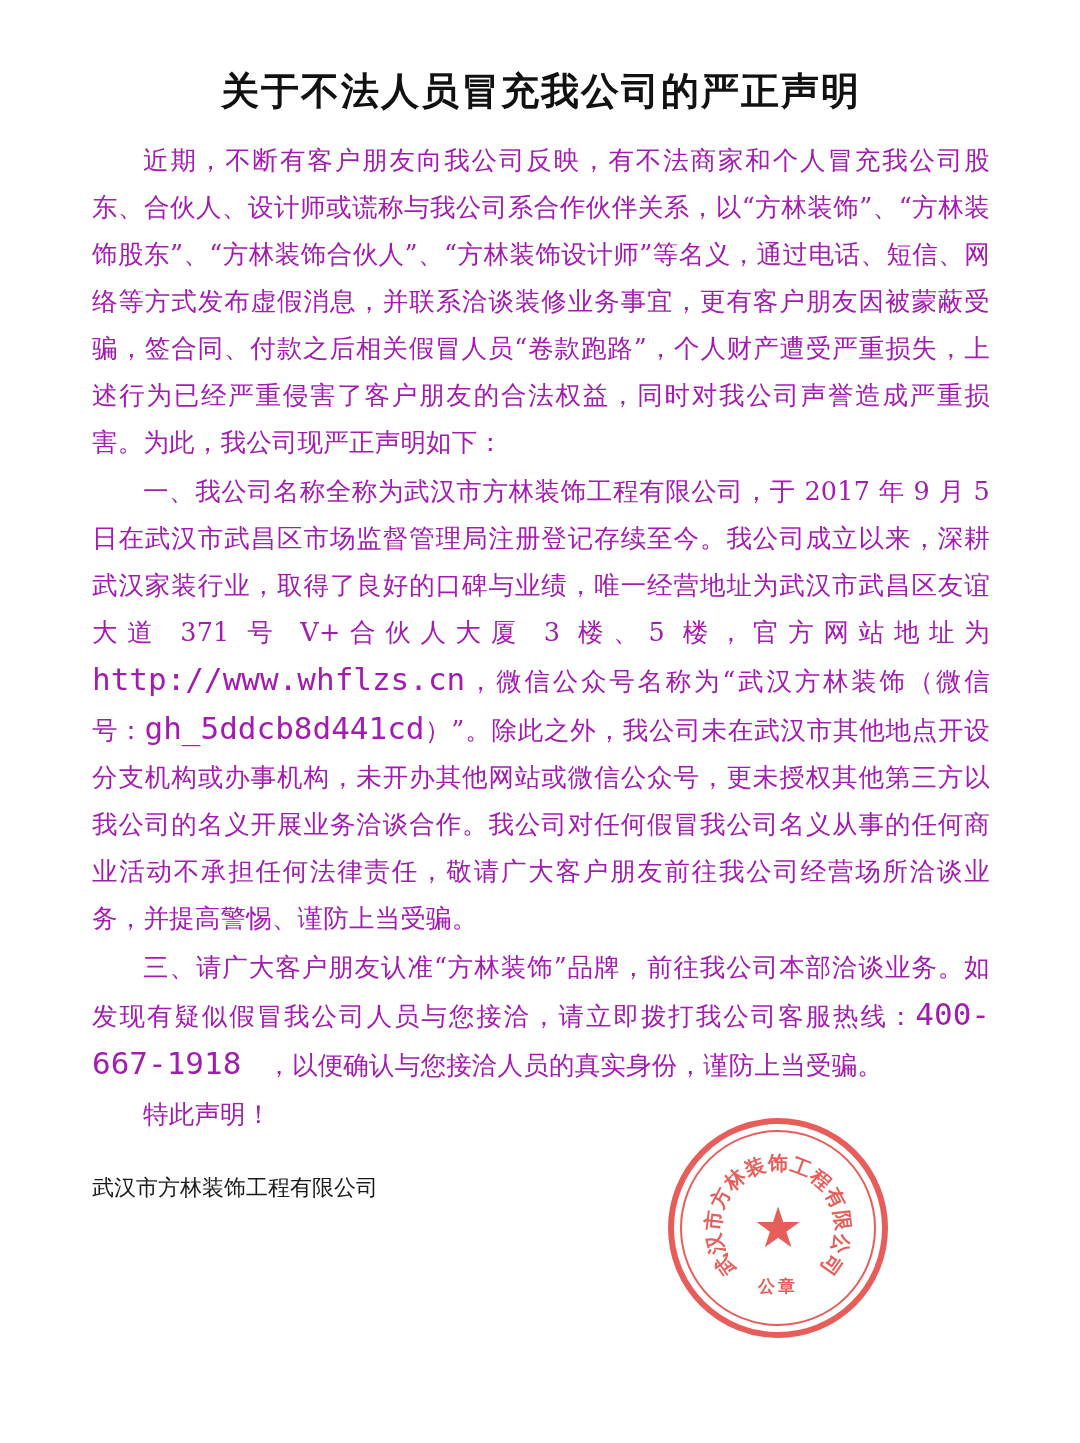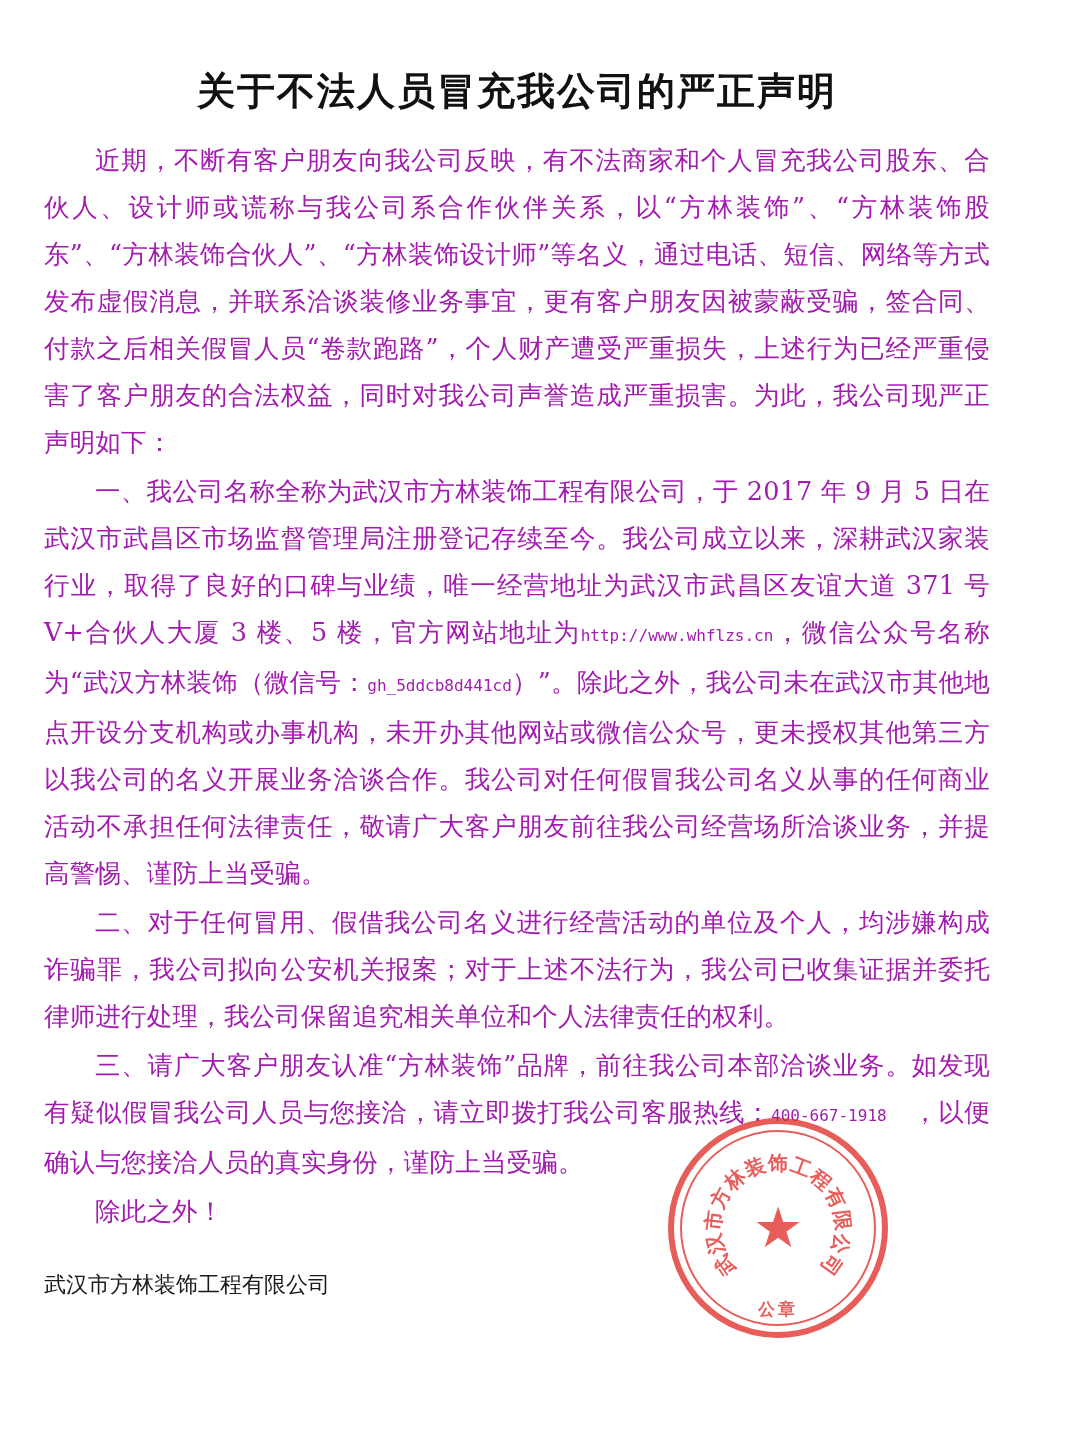--- a/index.html
+++ b/index.html
@@ -13,21 +13,21 @@
     position: relative;
     font-family: "DejaVu Serif", "Liberation Serif", serif;
     color: #1a1a1a;
     overflow: hidden;
   }
   .page {
     position: relative;
     width: 1080px;
     height: 1443px;
     box-sizing: border-box;
-    padding: 48px 90px 40px 44px;
+    padding: 48px 90px 40px 92px;
   }
   .doc-title {
     text-align: center;
     font-size: 38px;
     font-weight: bold;
     letter-spacing: 2px;
     line-height: 1.3;
     margin: 18px 0 22px 0;
     font-family: "DejaVu Serif", "Liberation Serif", serif;
     color: #111;
@@ -39,21 +39,21 @@
     text-justify: inter-ideograph;
     letter-spacing: 0.2px;
     color: #a21caf;
   }
   .para {
     margin: 0 0 2px 0;
     text-indent: 2em;
   }
   .mono {
     font-family: "DejaVu Sans Mono", "Liberation Mono", monospace;
-    font-size: 16px;
+    font-size: 31px;
     letter-spacing: 0px;
   }
   .signature-block {
     margin-top: 10px;
     text-align: left;
     font-size: 22px;
     line-height: 48px;
     padding-right: 28px;
     position: relative;
     z-index: 1;
@@ -111,21 +111,21 @@
     font-size: 20px;
     font-weight: bold;
     color: #e0302c;
     font-family: "DejaVu Serif", "Liberation Serif", serif;
     transform-origin: 0 0;
     white-space: nowrap;
   }
   .seal .seal-bottom {
     position: absolute;
     left: 0;
-    bottom: 11px;
+    bottom: 34px;
     width: 100%;
     text-align: center;
     font-size: 17px;
     color: #e0302c;
     letter-spacing: 3px;
     font-weight: bold;
   }
 </style>
 </head>
 <body>
@@ -133,25 +133,24 @@
 <div class="page">
 
   <h1 class="doc-title">关于不法人员冒充我公司的严正声明</h1>
 
   <div class="body-text">
 
     <p class="para">近期，不断有客户朋友向我公司反映，有不法商家和个人冒充我公司股东、合伙人、设计师或谎称与我公司系合作伙伴关系，以“方林装饰”、“方林装饰股东”、“方林装饰合伙人”、“方林装饰设计师”等名义，通过电话、短信、网络等方式发布虚假消息，并联系洽谈装修业务事宜，更有客户朋友因被蒙蔽受骗，签合同、付款之后相关假冒人员“卷款跑路”，个人财产遭受严重损失，上述行为已经严重侵害了客户朋友的合法权益，同时对我公司声誉造成严重损害。为此，我公司现严正声明如下：</p>
 
     <p class="para"><span>一、我公司名称全称为武汉市方林装饰工程有限公司，于 2017 年 9 月 5 日在武汉市武昌区市场监督管理局注册登记存续至今。我公司成立以来，深耕武汉家装行业，取得了良好的口碑与业绩，唯一经营地址为武汉市武昌区友谊大道 371 号 V+合伙人大厦 3 楼、5 楼，官方网站地址为</span><span class="mono">http://www.whflzs.cn</span><span>，微信公众号名称为“武汉方林装饰（微信号：</span><span class="mono">gh_5ddcb8d441cd</span><span>）”。除此之外，我公司未在武汉市其他地点开设分支机构或办事机构，未开办其他网站或微信公众号，更未授权其他第三方以我公司的名义开展业务洽谈合作。我公司对任何假冒我公司名义从事的任何商业活动不承担任何法律责任，敬请广大客户朋友前往我公司经营场所洽谈业务，并提高警惕、谨防上当受骗。</span></p>
 
-    <p class="para">二、对于任何冒用、假借我公司名义进行经营活动的单位及个人，均涉嫌构成诈骗罪，我公司拟向公安机关报案；对于上述不法行为，我公司已收集证据并委托律师进行处理，我公司保留追究相关单位和个人法律责任的权利。</p>
 
     <p class="para"><span>三、请广大客户朋友认准“方林装饰”品牌，前往我公司本部洽谈业务。如发现有疑似假冒我公司人员与您接洽，请立即拨打我公司客服热线：</span><span class="mono">400-667-1918</span>&nbsp;&nbsp;&nbsp;<span>，以便确认与您接洽人员的真实身份，谨防上当受骗。</span></p>
 
-    <p class="closing">除此之外！</p>
+    <p class="closing">特此声明！</p>
 
   </div>
 
   <div class="signature-block">
     <span class="sign-line">武汉市方林装饰工程有限公司</span>
   </div>
 
   <div class="seal">
     <div class="inner-ring"></div>
     <div class="seal-text" id="seal-ring">

